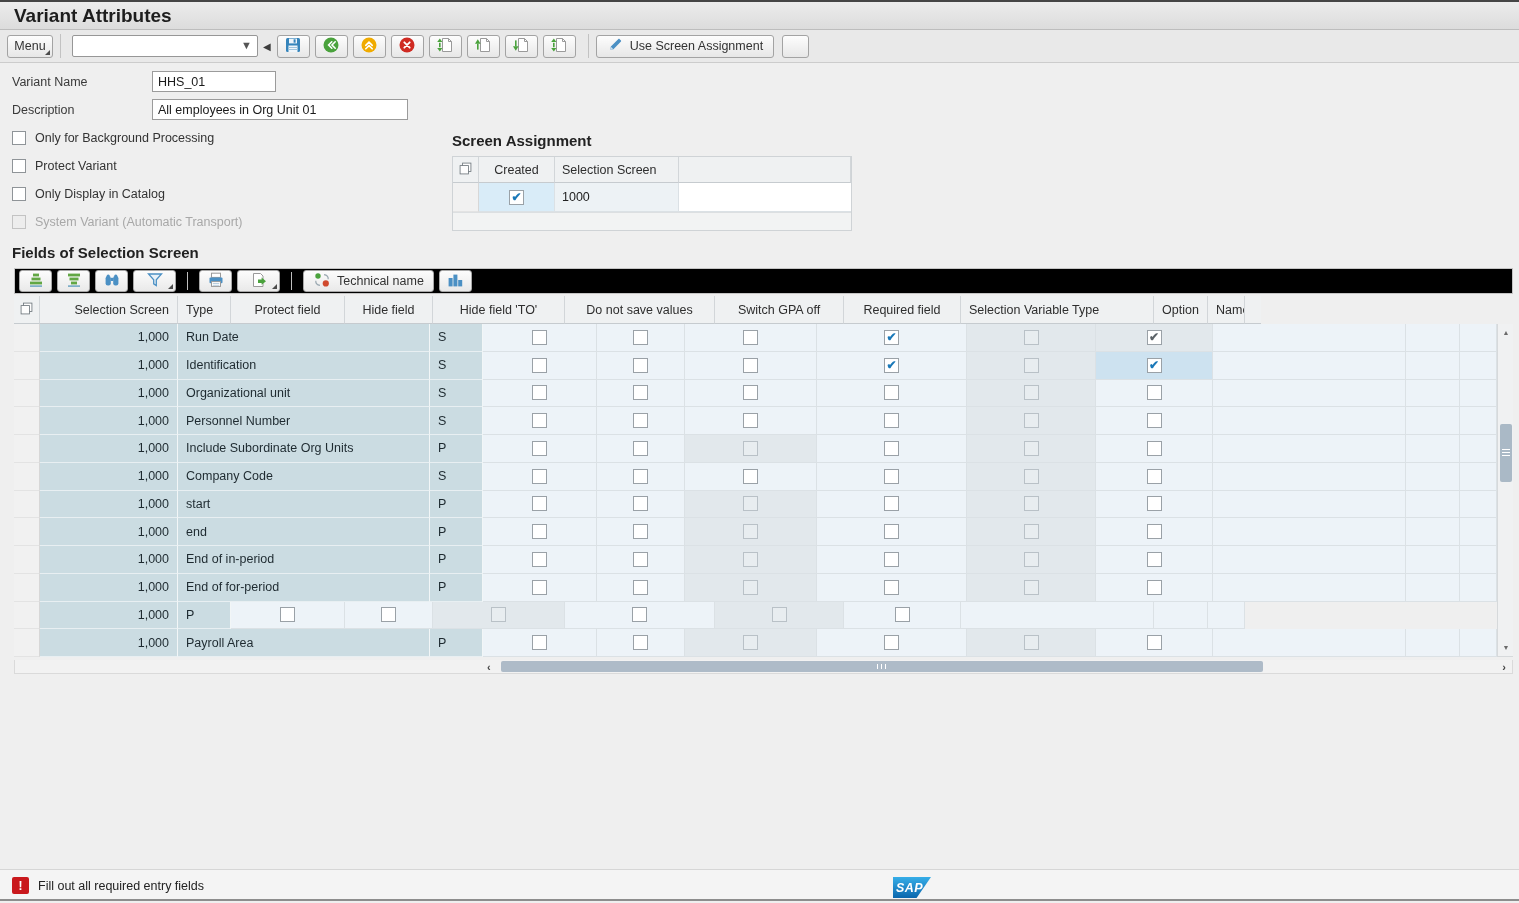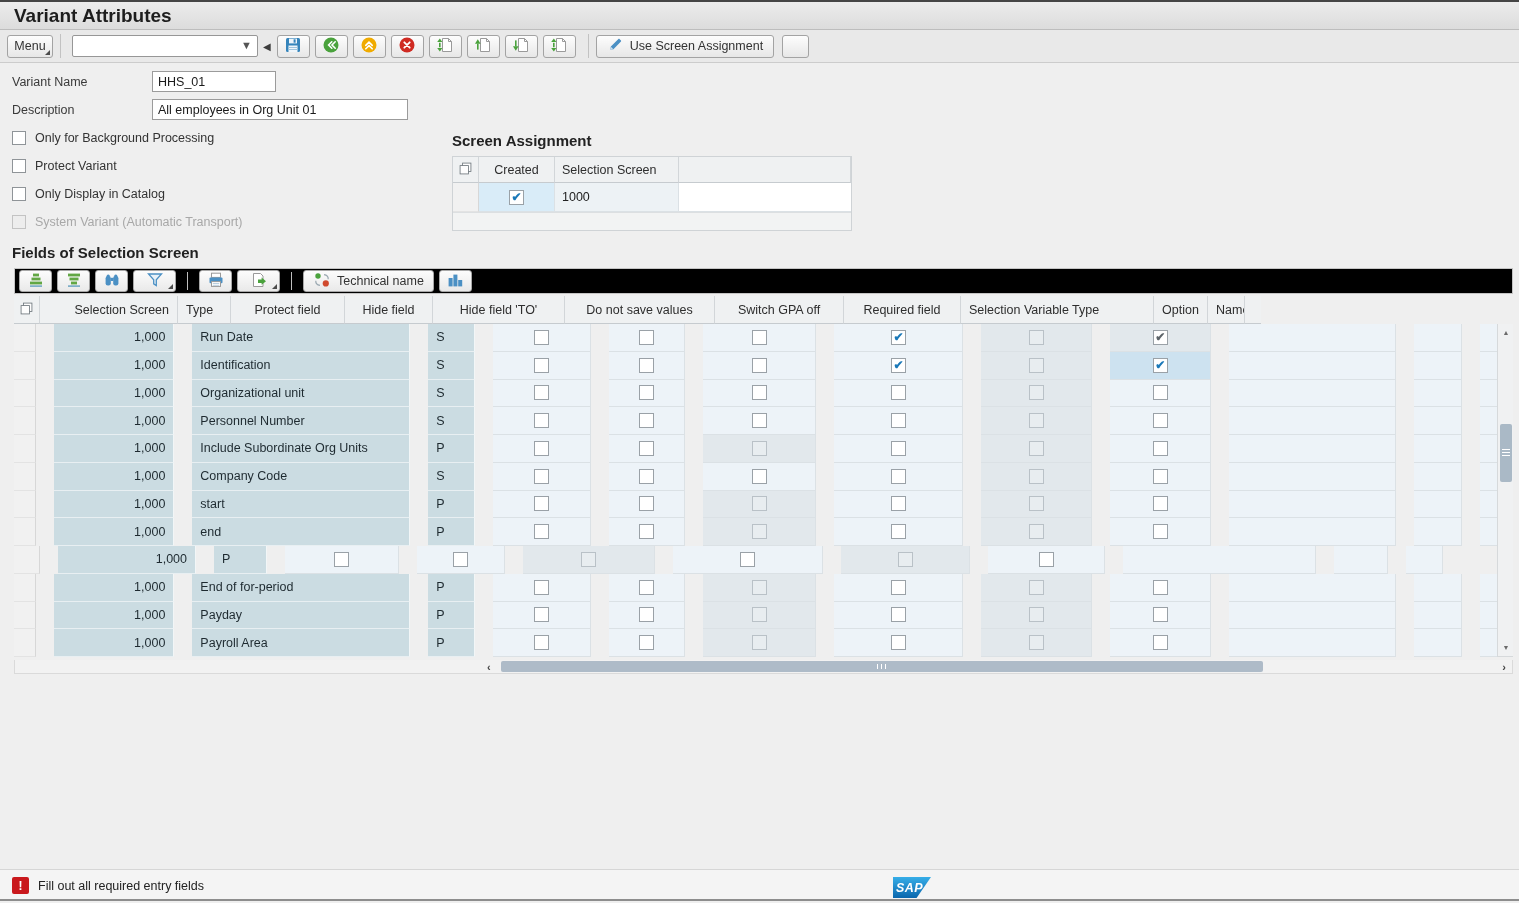--- a/index.html
+++ b/index.html
@@ -75,21 +75,21 @@
               border:1px solid #c4c4c4; display:flex; align-items:center; }
   .tbtn { background:linear-gradient(#fcfcfc,#e9e9e9); border:1px solid #a8a8a8; border-radius:3px;
           height:22px; min-width:33px; display:inline-flex; align-items:center; justify-content:center;
           margin-left:5px; position:relative; padding:0 4px; }
   .tbtn.wide { padding:0 9px; gap:6px; font-size:12.5px; color:#333; }
   .tsep { width:1px; height:18px; background:#bfbfbf; margin:0 6px 0 11px; }
 
   
   #ftable { position:absolute; left:14px; top:296px; width:1499px; }
   #fhead { display:flex; height:28px; }
-  .trow { display:flex; height:27.75px;gap:18px; }
+  .trow { display:flex; height:27.75px; }
   #fbody { position:relative; }
 
   
   #vscroll { position:absolute; left:1497px; top:324px; width:16px; height:333px;
              background:#f0f1f2; border-left:1px solid #d6d9db; border-bottom:1px solid #d6d9db; }
   .varrow { position:absolute; left:0; width:16px; height:15px; display:flex; align-items:center;
             justify-content:center; font-size:7px; color:#6b6b6b; }
   #vthumb { position:absolute; left:2px; top:100px; width:12px; height:58px; background:#aab9c6;
             border-radius:2px; }
   #vthumb::after { content:""; position:absolute; left:2px; top:25px; width:8px; height:7px;
@@ -584,20 +584,21 @@
           <div class="cell chkc" style="width: 117px;">
             <span class="cb"></span>
           </div>
           <div class="cell ltc" style="width: 193px; padding-left: 8px;"></div>
           <div class="cell ltc" style="width: 54px; padding-left: 8px;"></div>
           <div class="cell ltc" style="width: 37px; padding-left: 8px;"></div>
         </div>
         <div class="trow">
           <div class="cell selc" style="width: 26px;"></div>
           <div class="cell key" style="width: 138px; justify-content: flex-end; padding-right: 8px;">1,000</div>
+          <div class="cell key" style="width: 252px; padding-left: 8px;">End of in-period</div>
           <div class="cell key" style="width: 53px; padding-left: 8px;">P</div>
           <div class="cell chkc" style="width: 114px;">
             <span class="cb"></span>
           </div>
           <div class="cell chkc" style="width: 88px;">
             <span class="cb"></span>
           </div>
           <div class="cell chkc c-dis" style="width: 132px;">
             <span class="cb dis"></span>
           </div>
@@ -637,21 +638,20 @@
           <div class="cell chkc" style="width: 117px;">
             <span class="cb"></span>
           </div>
           <div class="cell ltc" style="width: 193px; padding-left: 8px;"></div>
           <div class="cell ltc" style="width: 54px; padding-left: 8px;"></div>
           <div class="cell ltc" style="width: 37px; padding-left: 8px;"></div>
         </div>
         <div class="trow">
           <div class="cell selc" style="width: 26px;"></div>
           <div class="cell key" style="width: 138px; justify-content: flex-end; padding-right: 8px;">1,000</div>
-          <div class="cell key" style="width: 252px; padding-left: 8px;">Payday</div>
           <div class="cell key" style="width: 53px; padding-left: 8px;">P</div>
           <div class="cell chkc" style="width: 114px;">
             <span class="cb"></span>
           </div>
           <div class="cell chkc" style="width: 88px;">
             <span class="cb"></span>
           </div>
           <div class="cell chkc c-dis" style="width: 132px;">
             <span class="cb dis"></span>
           </div>

